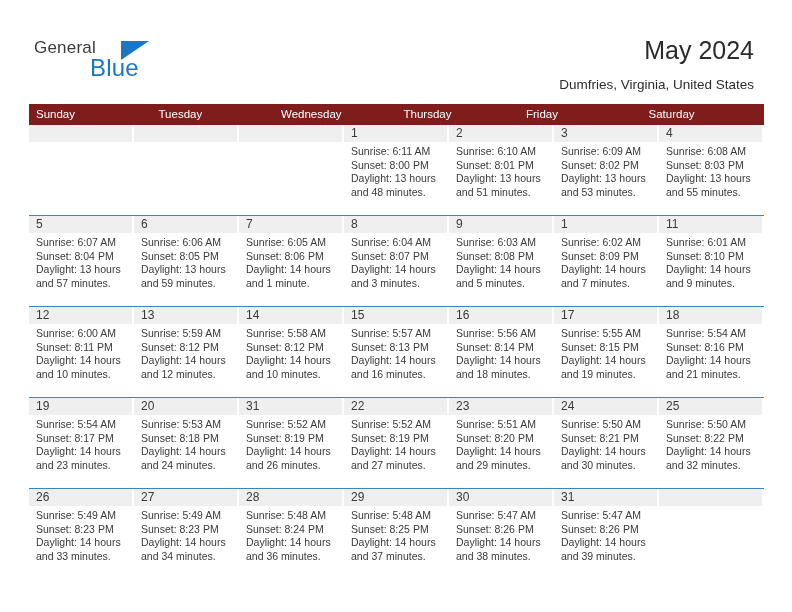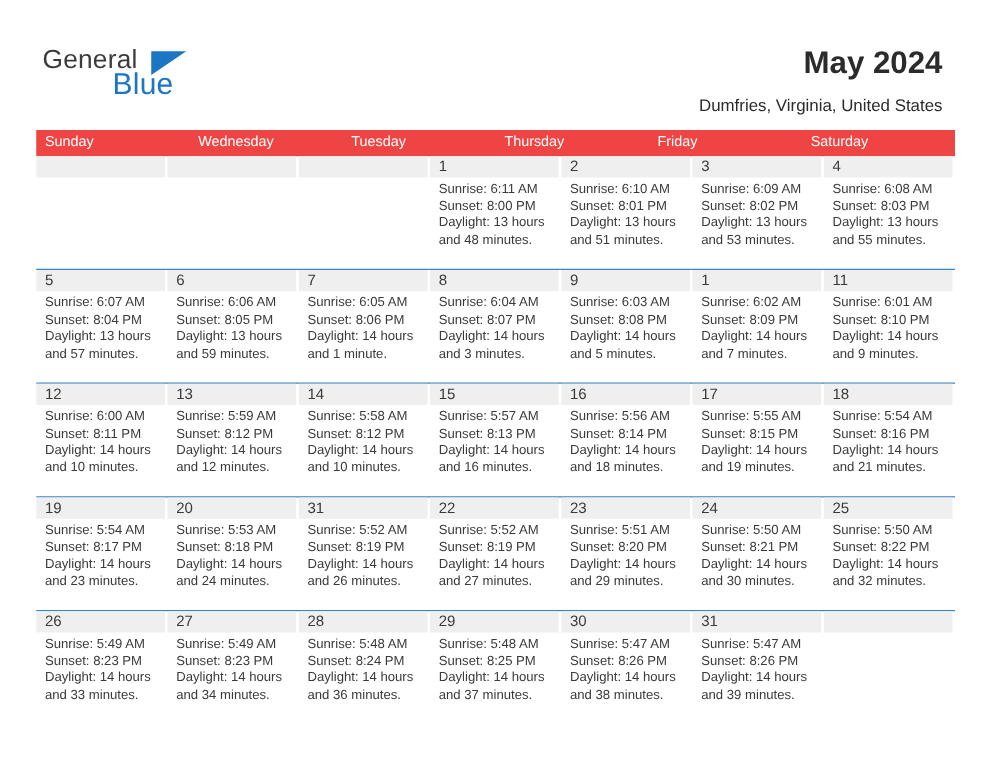--- a/index.html
+++ b/index.html
@@ -33,21 +33,21 @@
     position: absolute;
     left: 34px;
     top: 36px;
     width: 200px;
     height: 48px;
   }
   .logo-general {
     position: absolute;
     left: 0;
     top: 0;
-    font-size: 21px;
+    font-size: 17px;
     letter-spacing: .2px;
     color: #3b3b3b;
     line-height: 24px;
   }
   .logo-blue {
     position: absolute;
     left: 56px;
     top: 20px;
     font-size: 24px;
     letter-spacing: .2px;
@@ -66,21 +66,20 @@
 
   .title {
     position: absolute;
     right: 38px;
     top: 35px;
     font-size: 25px;
     color: #2b2b2b;
     text-align: right;
     line-height: 30px;
     white-space: nowrap;
-    font-weight: bold;
   }
   .subtitle {
     position: absolute;
     right: 38px;
     top: 76px;
     font-size: 13.5px;
     color: #2b2b2b;
     text-align: center;
     line-height: 17px;
     white-space: nowrap;
@@ -88,21 +87,21 @@
 
   
   .calendar {
     position: absolute;
     left: 29px;
     top: 104px;
     width: 735px;
   }
   .dow-row {
     display: flex;
-    background: #ef4444;
+    background: #7f1d1d;
     height: 21px;
   }
   .dow {
     flex: 1 1 0;
     color: #ffffff;
     font-size: 11.5px;
     line-height: 21px;
     padding-left: 7px;
     box-sizing: border-box;
     white-space: nowrap;
@@ -157,22 +156,22 @@
     </div>
 
     <div class="title">May 2024</div>
     <div class="subtitle">Dumfries, Virginia, United States</div>
 
   </div>
 
   <div class="calendar">
     <div class="dow-row">
       <div class="dow">Sunday</div>
+      <div class="dow">Tuesday</div>
       <div class="dow">Wednesday</div>
-      <div class="dow">Tuesday</div>
       <div class="dow">Thursday</div>
       <div class="dow">Friday</div>
       <div class="dow">Saturday</div>
     </div>
 
     <div id="weeks-container">
         <div class="week">
           <div class="day empty">
             <div class="day-num-strip">
               <div class="day-num"></div>

